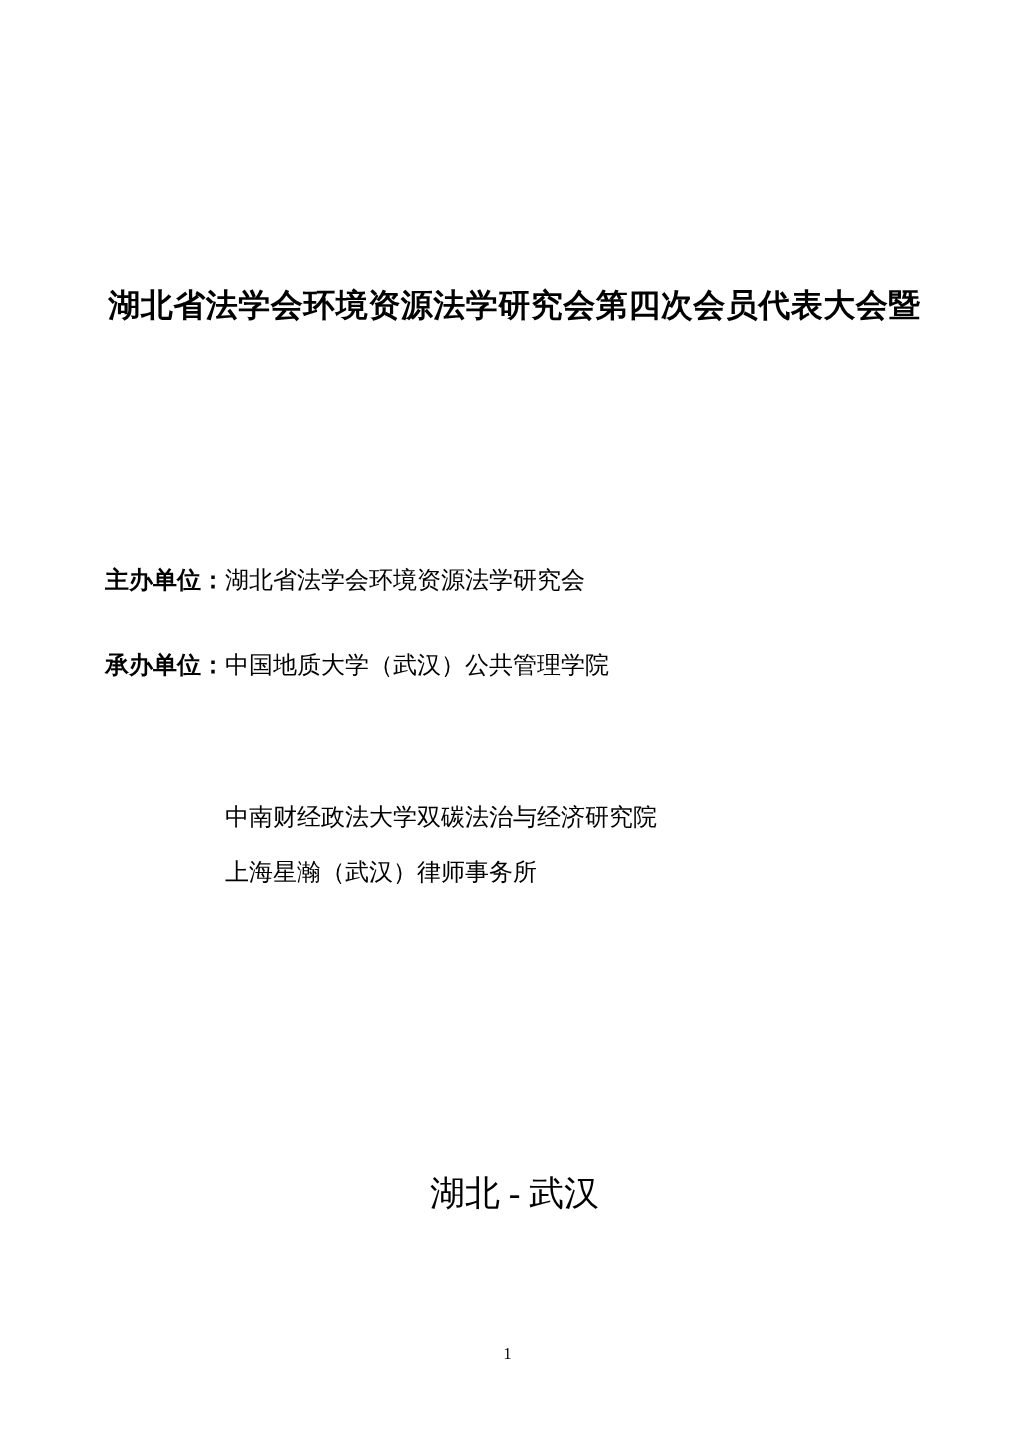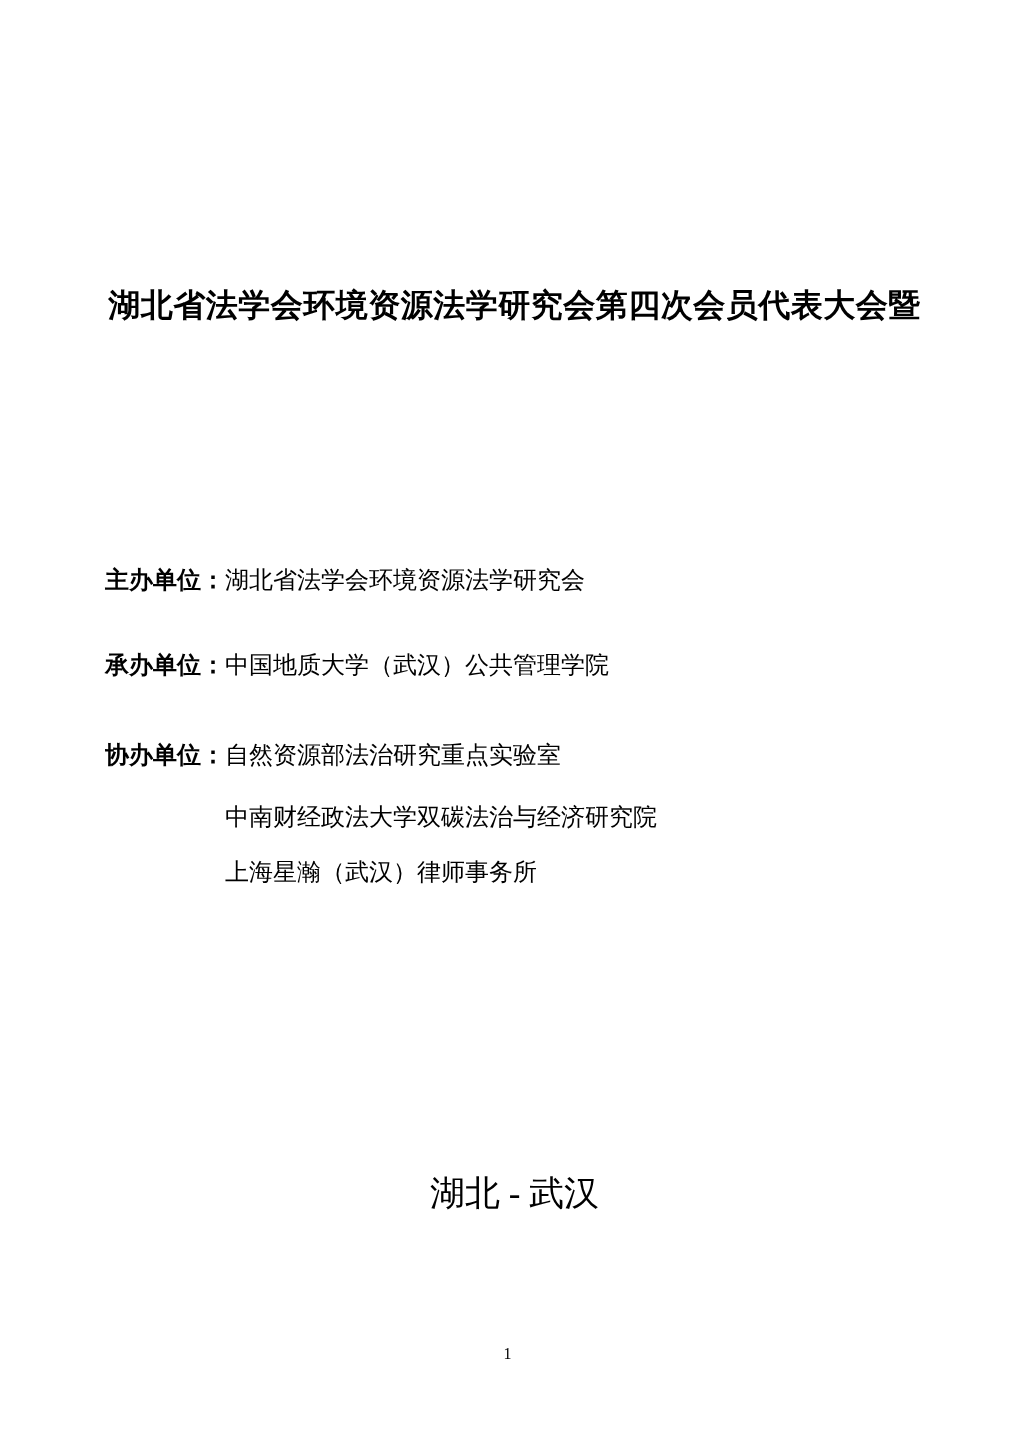--- a/index.html
+++ b/index.html
@@ -93,23 +93,20 @@
   </div>
 
   <div class="org-row row-undertake">
     <span class="org-label">承办单位：</span><span class="org-value">中国地质大学（武汉）公共管理学院</span>
   </div>
 
   <div class="org-row row-host">
     <span class="org-label">主办单位：</span><span class="org-value">湖北省法学会环境资源法学研究会</span>
   </div>
 
-  <div class="org-row row-co">
-    <span class="org-label">协办单位：</span><span class="org-value">自然资源部法治研究重点实验室</span>
-  </div>
 
   <div class="org-cont cont-2 org-value">上海星瀚（武汉）律师事务所</div>
 
   <div class="org-cont cont-1 org-value">中南财经政法大学双碳法治与经济研究院</div>
 
   <div class="center-line location-line">湖北 - 武汉</div>
 
 
   <div class="page-number">1</div>
 

